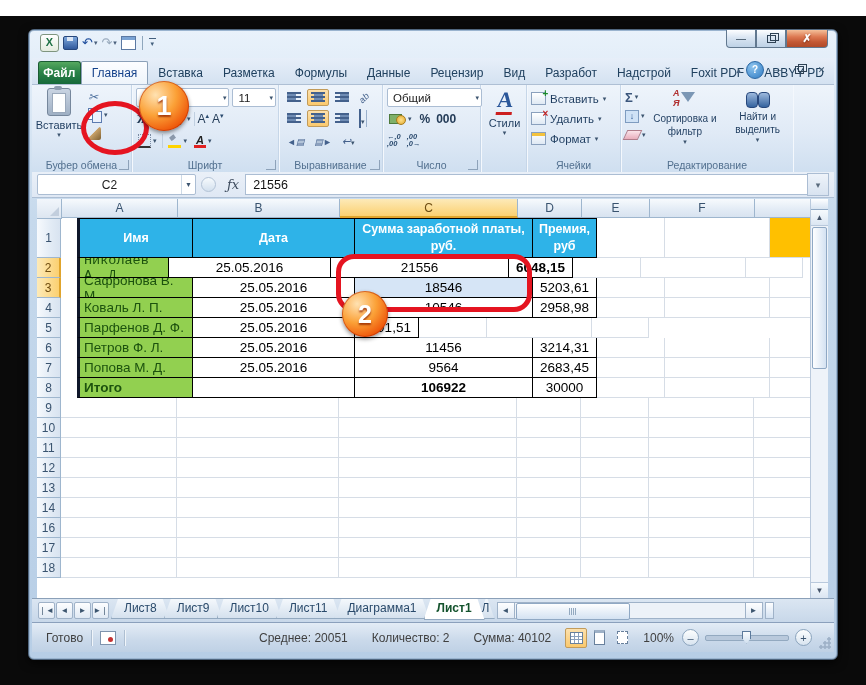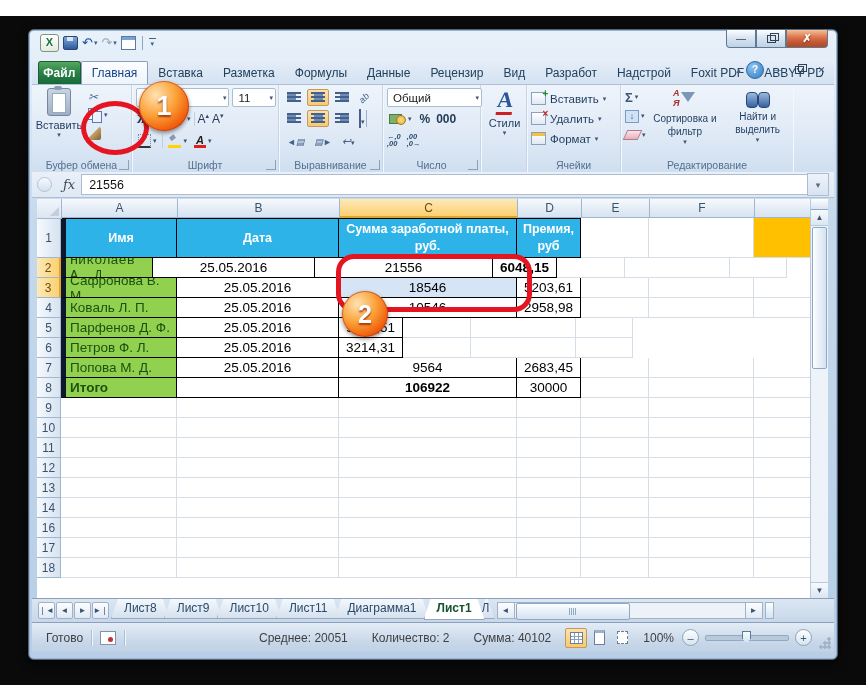--- a/index.html
+++ b/index.html
@@ -149,21 +149,21 @@
     font-size:12px;color:#39536f;display:flex;align-items:center;justify-content:center;}
   .chdr.sel{background:linear-gradient(#fdeab8,#fbd071);border-bottom:2px solid #e0a42c;color:#6f4d12;}
   .grow{display:flex;}
   .rhdr{width:24px;box-sizing:border-box;background:linear-gradient(90deg,#f7fafd,#e2ebf5 60%,#d8e3f0);border-right:1px solid #9eb6ce;border-bottom:1px solid #9eb6ce;
     font-size:12px;color:#39536f;display:flex;align-items:center;justify-content:center;}
   .rhdr.sel{background:linear-gradient(90deg,#fdeab8,#fbd071);border-right:2px solid #e0a42c;color:#6f4d12;}
   .cell{box-sizing:border-box;border-right:1px solid #d6dde6;border-bottom:1px solid #d6dde6;font-size:13.5px;color:#000;display:flex;align-items:center;justify-content:center;overflow:hidden;}
   .cell.th{background:#2eb3e8;color:#fff;font-weight:bold;font-size:12.5px;line-height:17px;text-align:center;
     border-right:1px solid #000;border-bottom:1px solid #000;border-top:1px solid #000;padding:0 1px;}
   .cell.td{border-right:1px solid #000;border-bottom:1px solid #000;}
-  .cell.first{border-left:5px solid #0f172a;}
+  .cell.first{border-left:3px solid #0f172a;margin-left:16px;}
   .cell.namec{background:#92d050;color:#1c520e;justify-content:flex-start;padding-left:4px;}
   .cell.total{font-weight:bold;}
   .cell.selblue{background:#d6e5f6;}
   .cell.orange{background:#ffc000;}
   
   .vscroll{position:absolute;right:0;top:0;width:17px;height:399px;background:#eef3f9;border-left:1px solid #b9c9dc;}
   .vs-split{height:10px;background:linear-gradient(#fdfeff,#d8e4f1);border-bottom:1px solid #8fa8c4;}
   .vs-btn{height:15px;display:flex;align-items:center;justify-content:center;font-size:8px;color:#44546a;background:linear-gradient(#f6fafd,#dbe6f2);border-bottom:1px solid #b9c9dc;}
   .vs-thumb{margin:1px 1px;height:140px;background:linear-gradient(90deg,#fdfeff,#d4e2f2);border:1px solid #8fa8c4;border-radius:2px;}
   .vs-down{position:absolute;bottom:0;left:0;width:100%;height:15px;display:flex;align-items:center;justify-content:center;font-size:8px;color:#44546a;background:linear-gradient(#f6fafd,#dbe6f2);border-top:1px solid #b9c9dc;}
@@ -471,20 +471,24 @@
               <i class="ic-bino"></i>
               <span class="lbl">Найти и выделить</span>
               <b class="dd">▾</b>
             </div>
           </div>
           <div class="rg-label">Редактирование</div>
         </div>
       </div>
 
       <div class="fbar">
+        <div class="namebox">
+          <span class="nb-val">C2</span>
+          <span class="dd">▼</span>
+        </div>
         <span class="dotbtn"></span>
         <span class="fxbtn">ƒx</span>
         <div class="finput">21556</div>
         <div class="fchev">▾</div>
       </div>
 
       <div class="grid">
         <div class="hdr-row">
           <div class="corner"></div>
         <div class="chdr" style="width: 116px;">A</div>
@@ -542,20 +546,21 @@
               <div class="cell td" style="width: 162px;">25.05.2016</div>
               <div class="cell td" style="width: 64px;">9891,51</div>
               <div class="cell" style="width: 68px;"></div>
               <div class="cell" style="width: 105px;"></div>
               <div class="cell" style="width: 57px;"></div>
             </div>
             <div class="grow" style="height: 20px;">
               <div class="rhdr">6</div>
               <div class="cell td first namec" style="width: 116px;">Петров Ф. Л.</div>
               <div class="cell td" style="width: 162px;">25.05.2016</div>
+              <div class="cell td" style="width: 178px;">11456</div>
               <div class="cell td" style="width: 64px;">3214,31</div>
               <div class="cell" style="width: 68px;"></div>
               <div class="cell" style="width: 105px;"></div>
               <div class="cell" style="width: 57px;"></div>
             </div>
             <div class="grow" style="height: 20px;">
               <div class="rhdr">7</div>
               <div class="cell td first namec" style="width: 116px;">Попова М. Д.</div>
               <div class="cell td" style="width: 162px;">25.05.2016</div>
               <div class="cell td" style="width: 178px;">9564</div>

